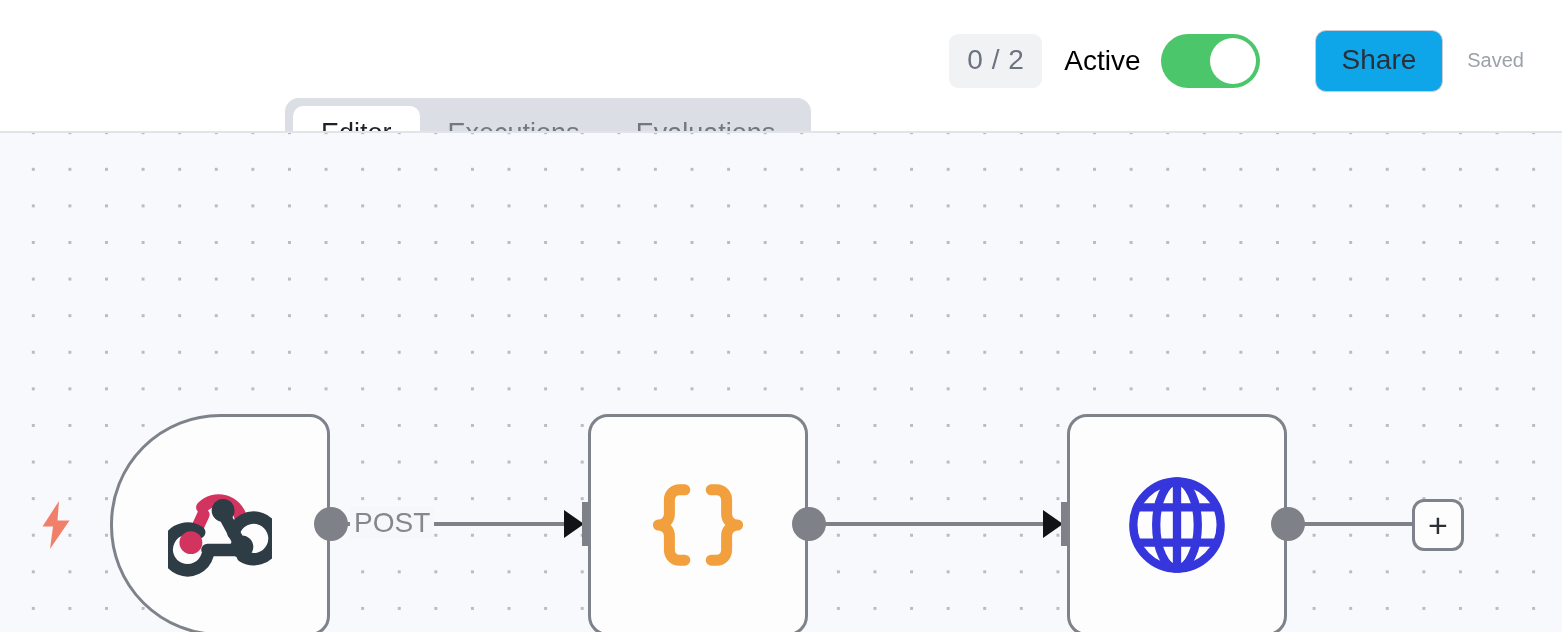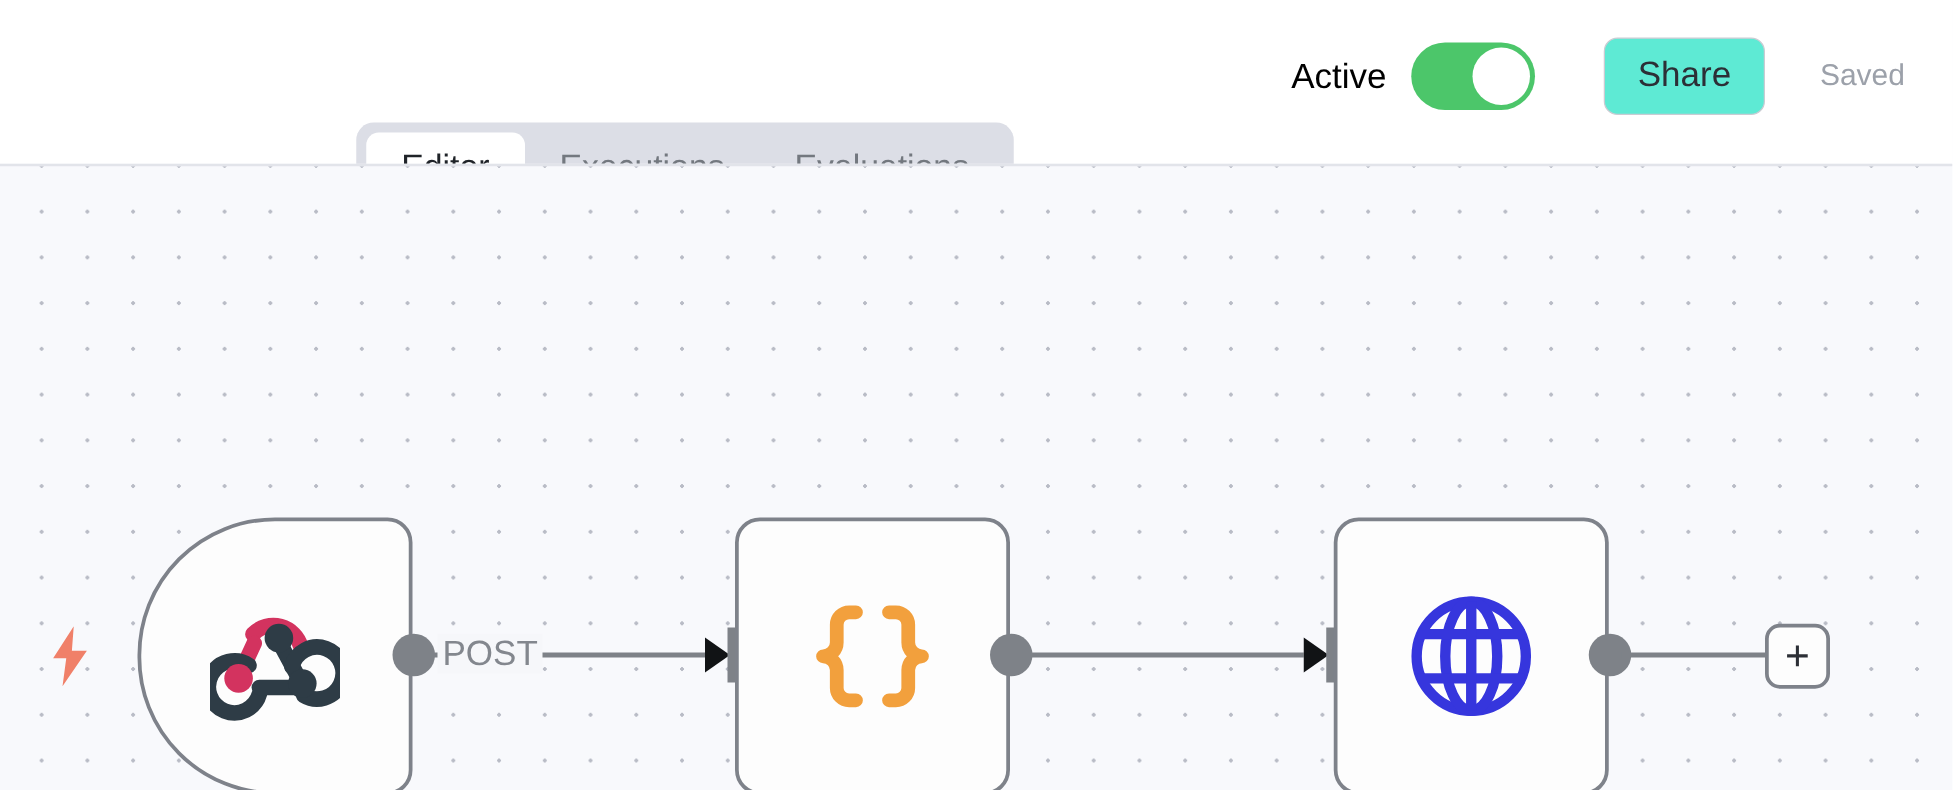--- a/index.html
+++ b/index.html
@@ -37,27 +37,27 @@
     background: #4cc66a; position: relative; flex: none;
   }
   .toggle .knob {
     position: absolute; right: 4px; top: 4px;
     width: 46px; height: 46px; border-radius: 50%;
     background: #ffffff;
   }
   .share-btn {
     margin-left: 55px;
     border: 1.6px solid #c9ccd3; border-radius: 11px;
-    background: #5eead4; color: #2c2f36;
+    background: #0ea5e9; color: #2c2f36;
     font-size: 28px; font-family: inherit;
     padding: 13px 26px 15px 26px;
     white-space: nowrap; cursor: pointer;
   }
   .saved-label {
-    margin-left: 44px; color: #9ca1aa; font-size: 24px; white-space: nowrap;
+    margin-left: 24px; color: #9ca1aa; font-size: 20px; white-space: nowrap;
   }
 
   
   .tabs {
     position: absolute; left: 285px; top: 98px;
     background: #dcdee6; border-radius: 14px;
     padding: 8px; display: flex; align-items: center; gap: 0px;
   }
   .tab {
     font-size: 27px; font-family: inherit;
@@ -133,20 +133,21 @@
     color: #2c2f36; font-size: 34px; line-height: 1; cursor: pointer;
   }
 </style>
 </head>
 <body>
 
 <div id="app">
 
   <div class="topbar">
     <div class="topbar-right">
+      <div class="count-badge">0 / 2</div>
       <div class="active-label">Active</div>
       <div class="toggle">
         <div class="knob"></div>
       </div>
       <button class="share-btn">Share</button>
       <div class="saved-label">Saved</div>
     </div>
   </div>
 
   <div class="tabs">

